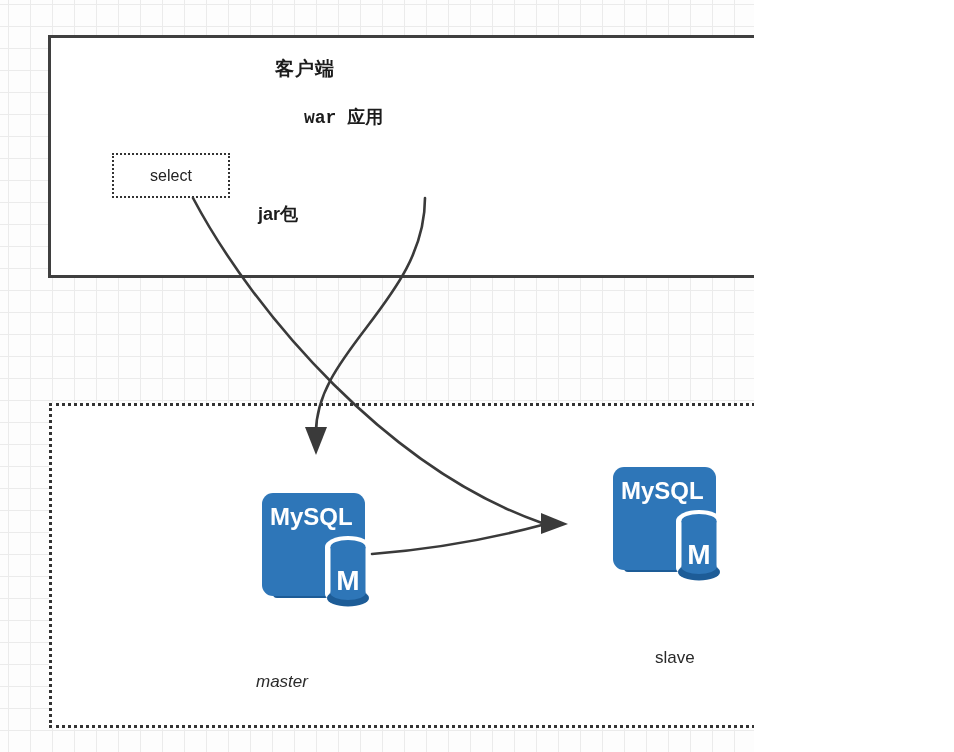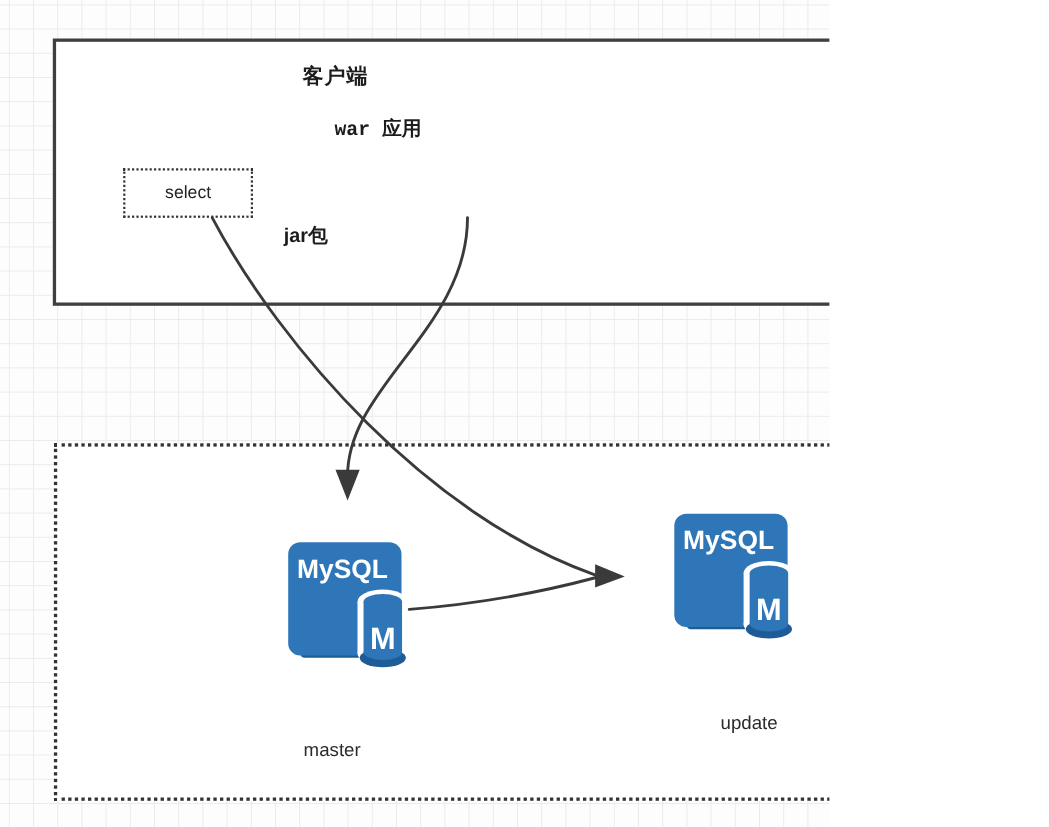--- a/index.html
+++ b/index.html
@@ -35,21 +35,21 @@
     display:flex;align-items:center;justify-content:center;
     font-size:16px;color:#222;
   }
   .select-box{left:112px;top:153px;width:114px;height:41px;}
   .crud-box{left:346px;top:153px;width:255px;height:41px;}
   .cluster-rect{
     left:49px;top:403px;width:821px;height:319px;
     border:3px dotted #333;background:#fff;
   }
   .db-label{font-size:17px;color:#2a2a2a;}
-  .master-label{left:276px;top:672px;}
+  .master-label{left:256px;top:672px;font-style:italic;}
   .slave-label{left:655px;top:648px;}
   .icon-master{left:261px;top:492px;}
   .icon-slave{left:612px;top:466px;}
   .edges{left:0;top:0;width:954px;height:752px;pointer-events:none;}
   .edge-line{fill:none;stroke:var(--edge);stroke-width:2.6px;stroke-linecap:round;}
   .arrow-head{fill:var(--edge);stroke:none;}
   .fill-blue{fill:var(--mysql-blue);}
   .fill-shadow{fill:var(--mysql-shadow-blue);}
   .fill-white{fill:#fff;}
   .logo-text{font-family:"Liberation Sans", sans-serif;font-weight:bold;font-size:24px;fill:#fff;}
@@ -101,21 +101,21 @@
         <ellipse cx="23" cy="62" rx="21" ry="8.5" class="fill-shadow"></ellipse>
         <ellipse cx="23" cy="11" rx="17.5" ry="7" class="fill-blue"></ellipse>
         <rect x="5.5" y="11" width="35" height="46" class="fill-blue"></rect>
         <ellipse cx="23" cy="57" rx="17.5" ry="7" class="fill-blue"></ellipse>
         <text x="23" y="54" text-anchor="middle" class="badge-text">M</text>
       </g>
     </g>
   </svg>
 
   <div class="abs db-label master-label">master</div>
-  <div class="abs db-label slave-label">update</div>
+  <div class="abs db-label slave-label">slave</div>
 
   <svg class="abs edges" viewBox="0 0 954 752">
     <path class="edge-line" d="M193,198 C255,315 390,470 542,523"></path>
     <path class="edge-line" d="M425,198 C425,300 313,352 316,436"></path>
     <path class="edge-line" d="M372,554 Q460,547 542,525"></path>
     <polygon class="arrow-head" points="316,455 305,427 327,427"></polygon>
     <polygon class="arrow-head" points="568,524 541,513 541,534"></polygon>
   </svg>
 
 </div>

